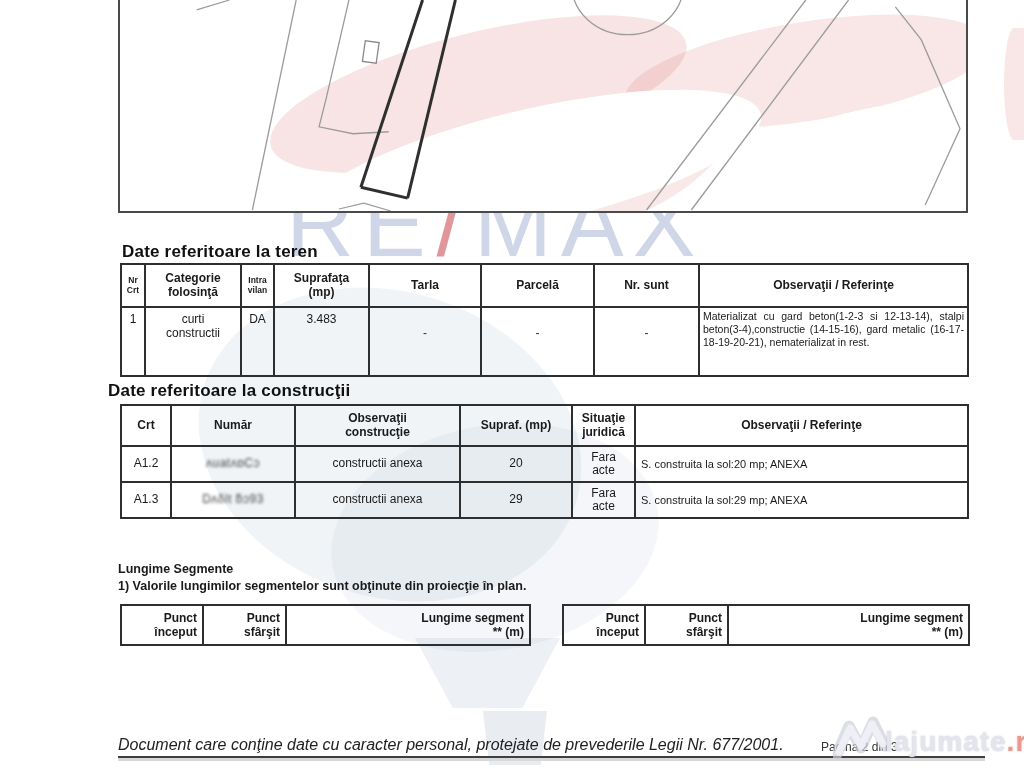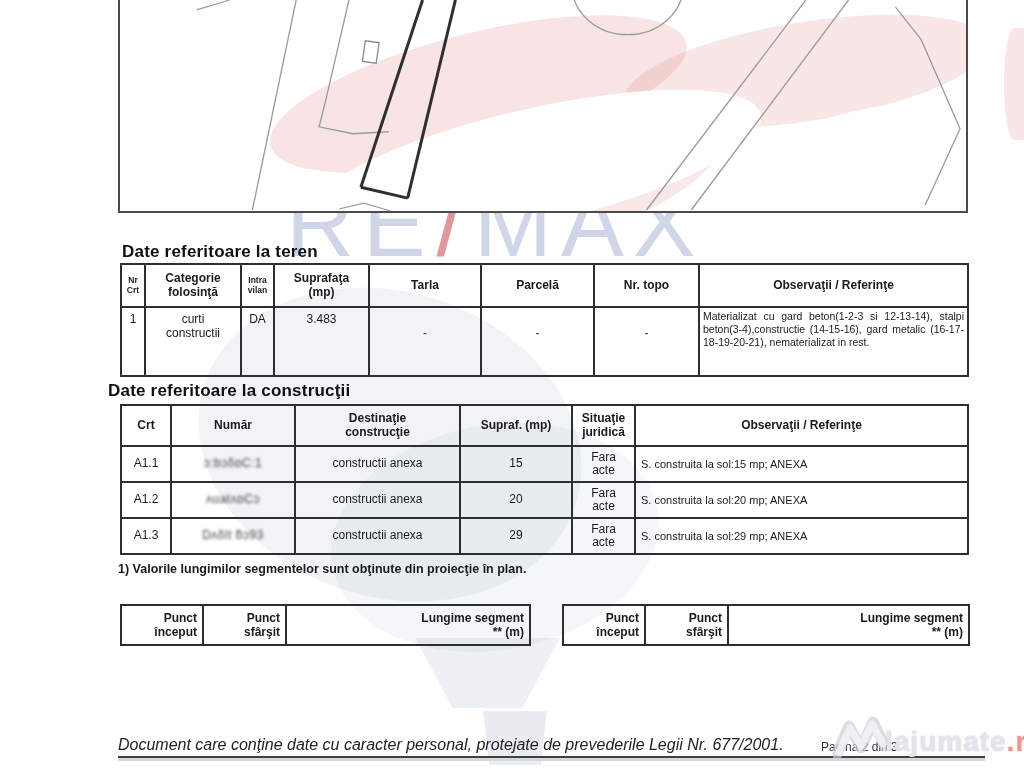--- a/index.html
+++ b/index.html
@@ -141,21 +141,21 @@
       <th class="tiny pre">Nr
 Crt</th>
       <th class="pre">Categorie
 folosinţă</th>
       <th class="tiny pre">Intra
 vilan</th>
       <th class="pre">Suprafaţa
 (mp)</th>
       <th>Tarla</th>
       <th>Parcelă</th>
-      <th>Nr. topo</th>
+      <th>Nr. sunt</th>
       <th>Observaţii / Referinţe</th>
     </tr>
     <tr class="drow">
       <td>1</td>
       <td class="pre">curti
 constructii</td>
       <td>DA</td>
       <td>3.483</td>
       <td class="dash">-</td>
       <td class="dash">-</td>
@@ -173,35 +173,26 @@
         <col style="width:124px">
         <col style="width:165px">
       <col style="width:112px">
         <col style="width:63px">
         <col style="width:333px">
     </colgroup>
     <tbody>
         <tr class="hrow">
       <th>Crt</th>
       <th>Număr</th>
-      <th class="pre">Destinaţie
+      <th class="pre">Observaţii
 construcţie</th>
       <th>Supraf. (mp)</th>
       <th class="pre">Situaţie
 juridică</th>
       <th>Observaţii / Referinţe</th>
-    </tr>
-    <tr class="drow">
-      <td>A1.1</td>
-      <td class="redacted">ɔ:bɔδɒC:1</td>
-      <td>constructii anexa</td>
-      <td>15</td>
-      <td class="pre">Fara
-acte</td>
-      <td class="obs">S. construita la sol:15 mp;  ANEXA</td>
     </tr>
     <tr class="drow">
       <td>A1.2</td>
       <td class="redacted">ʌuatʌɒCɔ</td>
       <td>constructii anexa</td>
       <td>20</td>
       <td class="pre">Fara
 acte</td>
       <td class="obs">S. construita la sol:20 mp;  ANEXA</td>
     </tr>
@@ -211,20 +202,21 @@
       <td>constructii anexa</td>
       <td>29</td>
       <td class="pre">Fara
 acte</td>
       <td class="obs">S. construita la sol:29 mp;  ANEXA</td>
     </tr>
   </tbody>
     </table>
 
   <div class="content" id="lungime">
+    <div>Lungime Segmente</div>
     <div>1) Valorile lungimilor segmentelor sunt obţinute din proiecţie în plan.</div>
   </div>
 
   <table class="content seg-table" id="seg-left">
     <colgroup>
         <col style="width:82px">
         <col style="width:83px">
         <col style="width:244px">
       </colgroup>
     <tbody>

